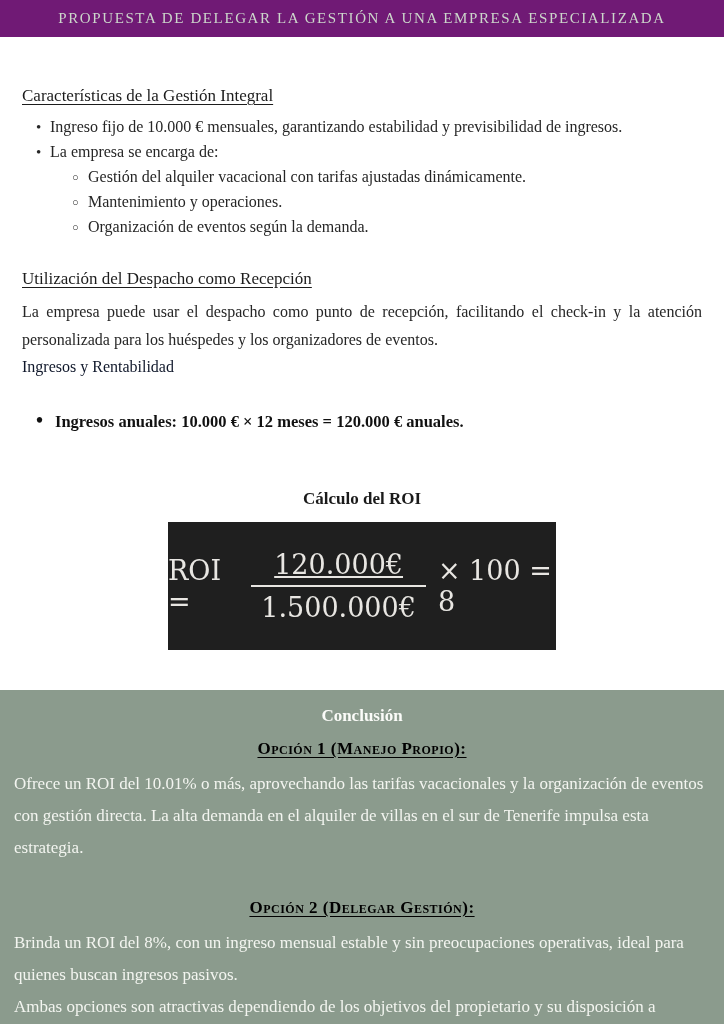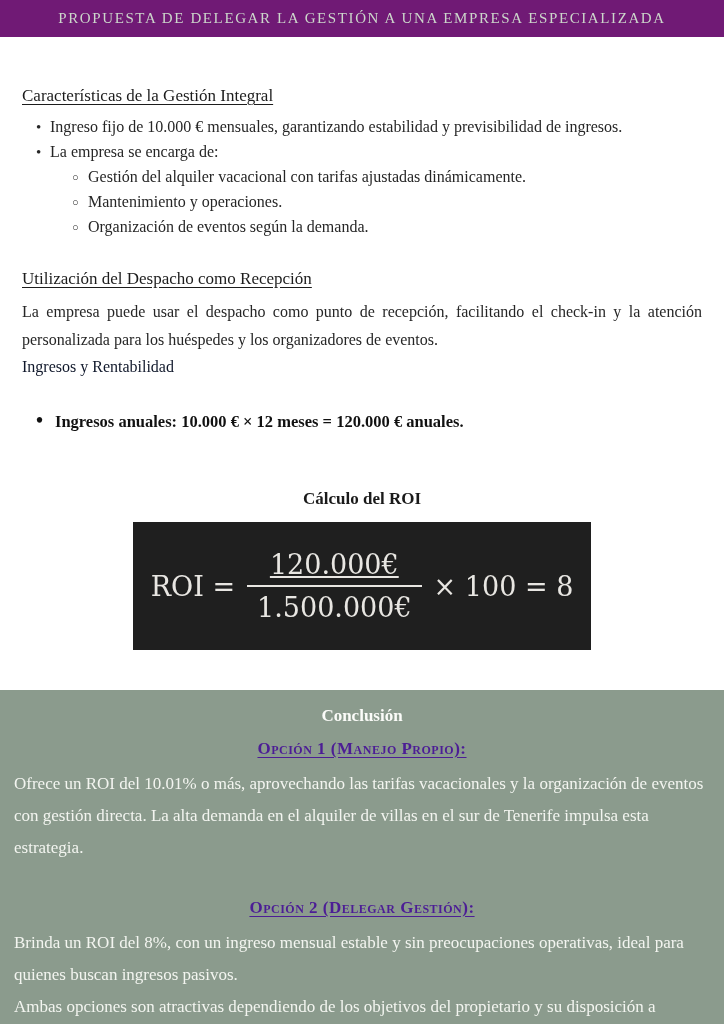--- a/index.html
+++ b/index.html
@@ -99,21 +99,21 @@
   }
   .roi-heading {
     margin: 56px 0 0 0;
     text-align: center;
     font-size: 17px;
     font-weight: bold;
     color: #1a1a1a;
   }
   
   .formula-box {
-    width: 458px;
+    width: 388px;
     height: 128px;
     margin: 13px auto 0 auto;
     background: #1f1f1f;
     display: flex;
     align-items: center;
     justify-content: center;
   }
   .formula {
     font-family: "DejaVu Serif", serif;
     color: #e8e6e2;
@@ -151,21 +151,21 @@
   .option-label {
     display: inline-block;
     margin-top: 9px;
     font-size: 17px;
     font-weight: bold;
     font-variant: small-caps;
     letter-spacing: 0.5px;
     text-decoration: underline;
     text-underline-offset: 3px;
     line-height: 24px;
-    color: #4c1d95;
+    color: #000000;
   }
   .option-label.second { margin-top: 32px; }
   .c-paragraph {
     margin: 7px 0 0 0;
     font-size: 17px;
     line-height: 32px;
     text-align: left;
     color: #f3f5f0;
   }
   .c-paragraph.closing { margin-top: 0; }

